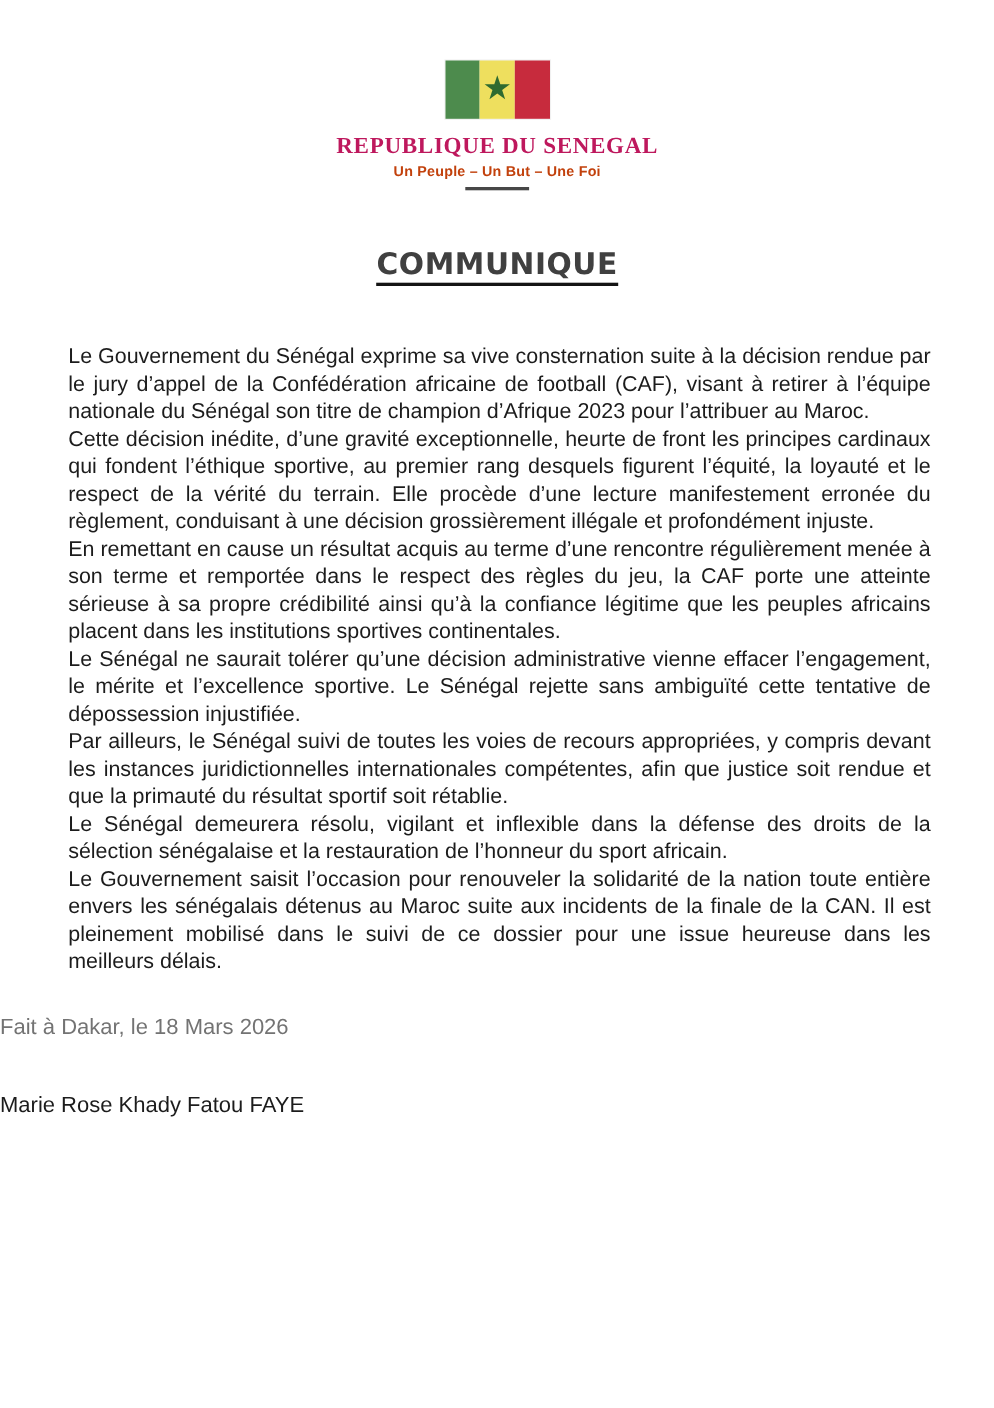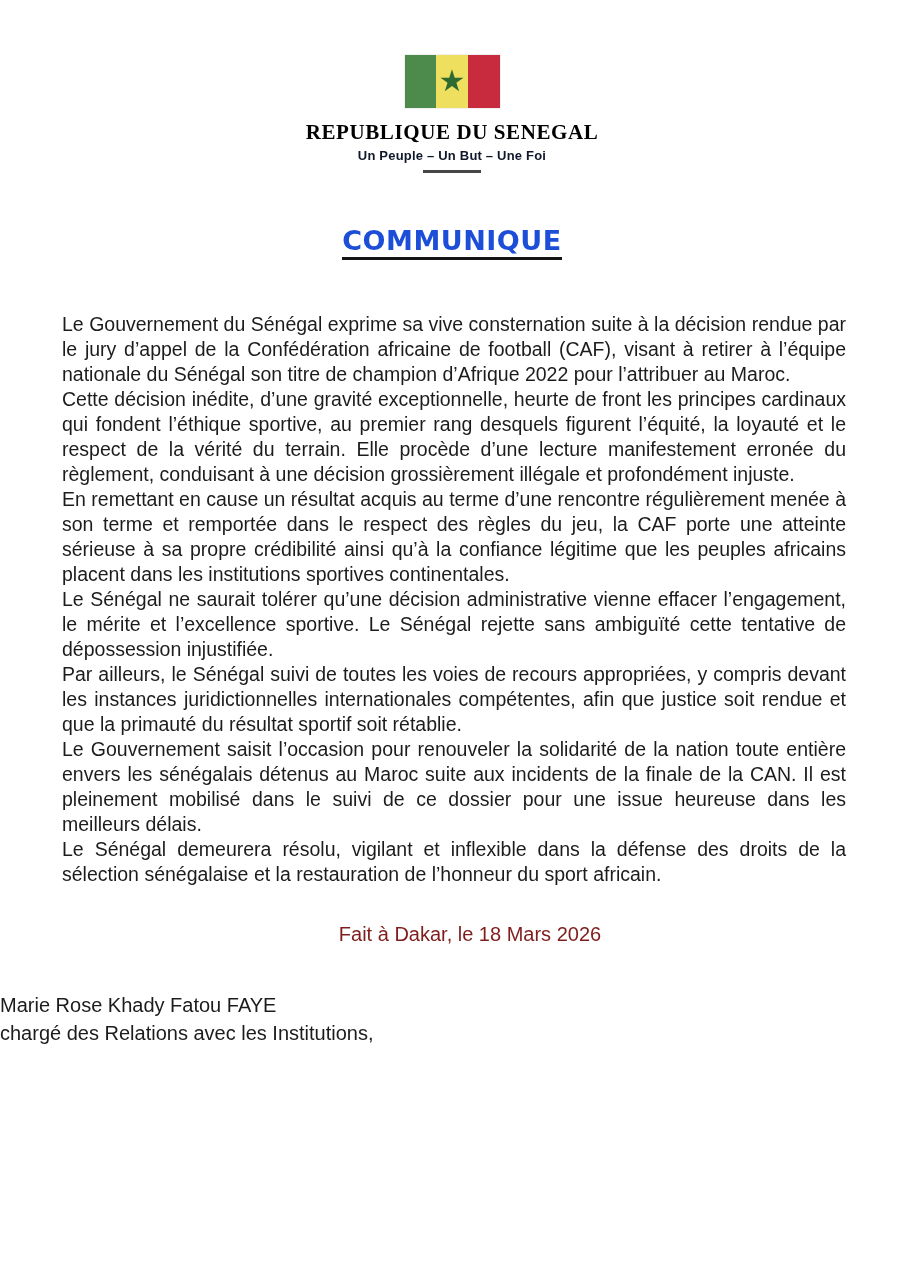--- a/index.html
+++ b/index.html
@@ -39,69 +39,67 @@
     font-size: 30px;
     line-height: 1;
     font-family: "DejaVu Sans", sans-serif;
   }
   .country-name {
     margin-top: 12px;
     font-family: "Liberation Serif", serif;
     font-weight: 700;
     font-size: 21px;
     letter-spacing: 0.6px;
-    color: #000000;
+    color: #be185d;
   }
   .motto {
     margin-top: 3px;
     font-size: 13px;
     font-weight: 700;
-    color: #0f172a;
+    color: #c2410c;
     letter-spacing: 0.2px;
   }
   .motto-rule {
     width: 58px;
     height: 3px;
     background: #474747;
     margin: 7px auto 0 auto;
   }
 
   
   .title-wrap {
     margin-top: 52px;
     text-align: center;
   }
   .doc-title {
     display: inline-block;
     font-family: "DejaVu Sans", sans-serif;
     font-weight: 700;
     font-size: 27px;
     letter-spacing: 0.5px;
-    color: #1d4ed8;
+    color: #404040;
     border-bottom: 3px solid #141414;
     padding-bottom: 1px;
   }
 
   
   .body-text {
     margin: 52px 58px 0 62px;
     font-size: 19.5px;
     line-height: 25px;
     text-align: justify;
     color: #1c1c1c;
   }
   .body-text p { margin: 0; }
 
   
   .dateline {
     margin-top: 36px;
-    text-align: center;
     font-size: 20px;
-    color: #7f1d1d;
-    padding-left: 36px;
+    color: #737373;
   }
   .signature {
     margin-top: 45px;
     font-size: 20px;
     line-height: 28px;
     color: #1c1c1c;
   }
 </style>
 </head>
 <body>
@@ -120,40 +118,39 @@
     <div class="motto">Un Peuple – Un But – Une Foi</div>
     <div class="motto-rule"></div>
   </div>
 
   <div class="title-wrap">
     <span class="doc-title">COMMUNIQUE</span>
   </div>
 
   <div class="body-text">
 
-      <p>Le Gouvernement du Sénégal exprime sa vive consternation suite à la décision rendue par le jury d’appel de la Confédération africaine de football (CAF), visant à retirer à l’équipe nationale du Sénégal son titre de champion d’Afrique 2022 pour l’attribuer au Maroc.</p>
+      <p>Le Gouvernement du Sénégal exprime sa vive consternation suite à la décision rendue par le jury d’appel de la Confédération africaine de football (CAF), visant à retirer à l’équipe nationale du Sénégal son titre de champion d’Afrique 2023 pour l’attribuer au Maroc.</p>
 
       <p>Cette décision inédite, d’une gravité exceptionnelle, heurte de front les principes cardinaux qui fondent l’éthique sportive, au premier rang desquels figurent l’équité, la loyauté et le respect de la vérité du terrain. Elle procède d’une lecture manifestement erronée du règlement, conduisant à une décision grossièrement illégale et profondément injuste.</p>
 
       <p>En remettant en cause un résultat acquis au terme d’une rencontre régulièrement menée à son terme et remportée dans le respect des règles du jeu, la CAF porte une atteinte sérieuse à sa propre crédibilité ainsi qu’à la confiance légitime que les peuples africains placent dans les institutions sportives continentales.</p>
 
       <p>Le Sénégal ne saurait tolérer qu’une décision administrative vienne effacer l’engagement, le mérite et l’excellence sportive. Le Sénégal rejette sans ambiguïté cette tentative de dépossession injustifiée.</p>
 
 
       <p>Par ailleurs, le Sénégal suivi de toutes les voies de recours appropriées, y compris devant les instances juridictionnelles internationales compétentes, afin que justice soit rendue et que la primauté du résultat sportif soit rétablie.</p>
 
+      <p>Le Sénégal demeurera résolu, vigilant et inflexible dans la défense des droits de la sélection sénégalaise et la restauration de l’honneur du sport africain.</p>
+
       <p>Le Gouvernement saisit l’occasion pour renouveler la solidarité de la nation toute entière envers les sénégalais détenus au Maroc suite aux incidents de la finale de la CAN. Il est pleinement mobilisé dans le suivi de ce dossier pour une issue heureuse dans les meilleurs délais.</p>
-
-      <p>Le Sénégal demeurera résolu, vigilant et inflexible dans la défense des droits de la sélection sénégalaise et la restauration de l’honneur du sport africain.</p>
     </div>
 
   <div class="dateline">Fait à Dakar, le 18 Mars 2026</div>
 
   <div class="signature">
 
       <div>Marie Rose Khady Fatou FAYE</div>
 
 
-      <div>chargé des Relations avec les Institutions,</div>
 
     </div>
 
 </div>
 
 </body></html>

